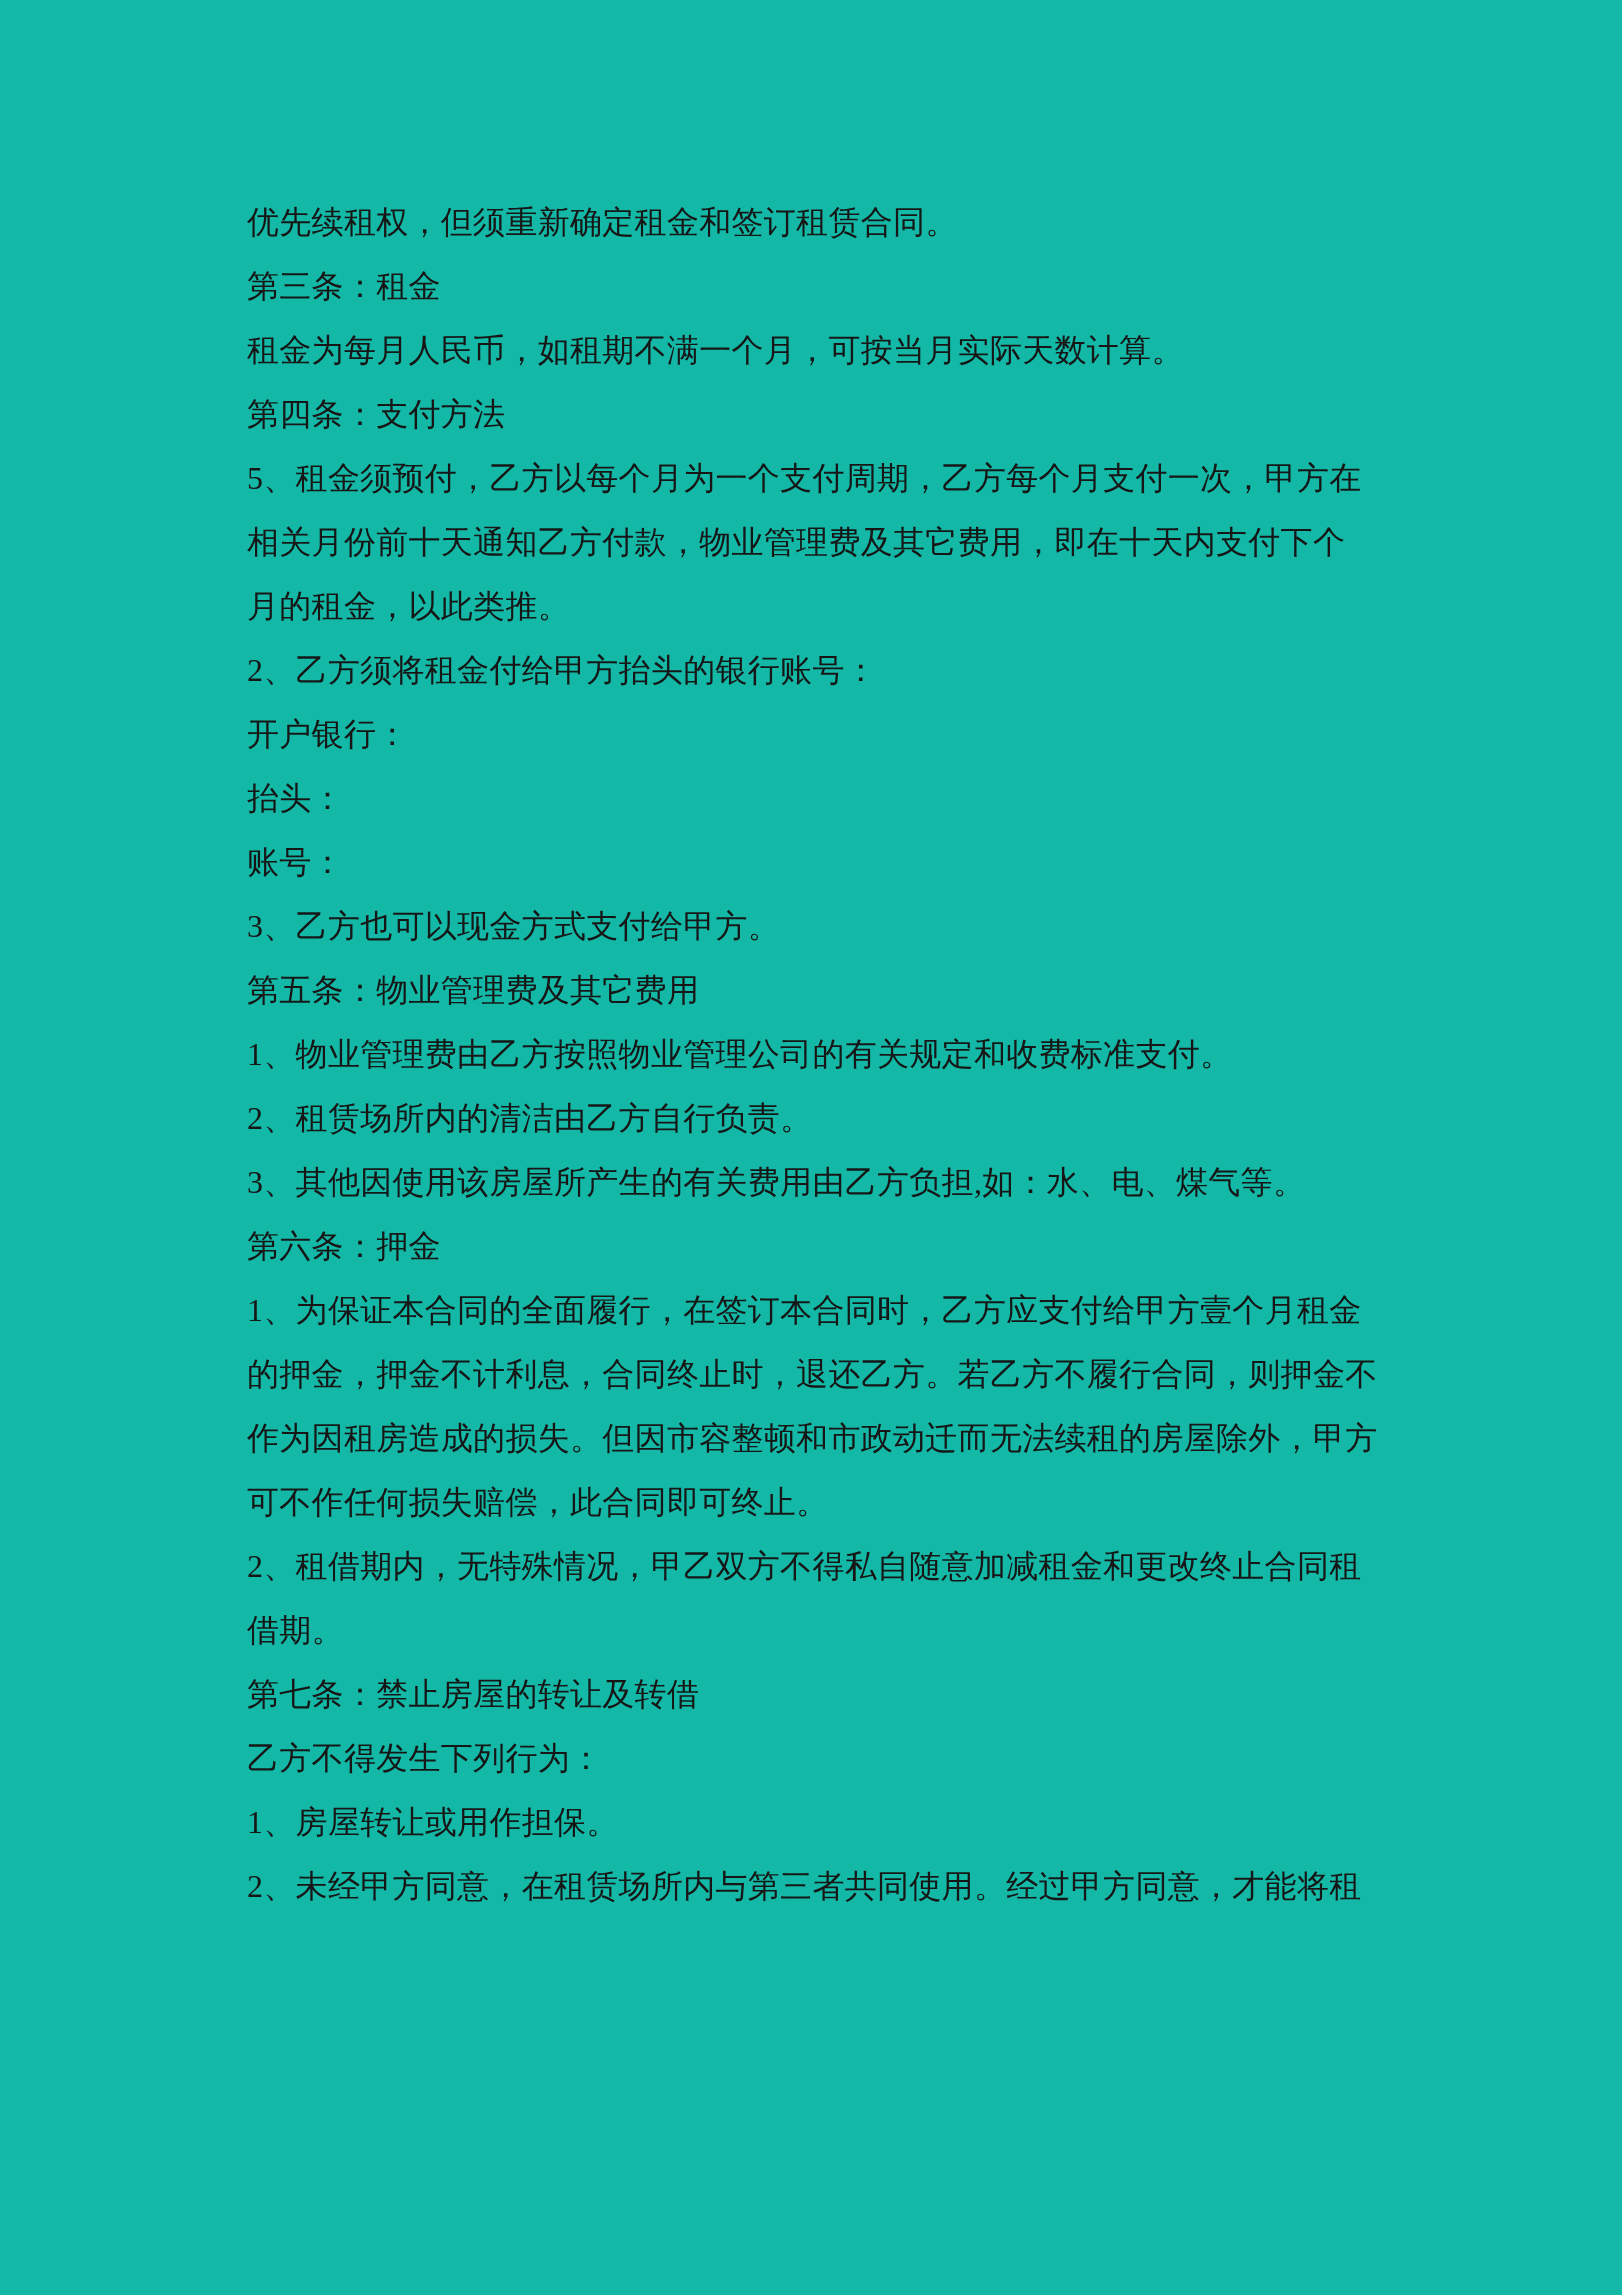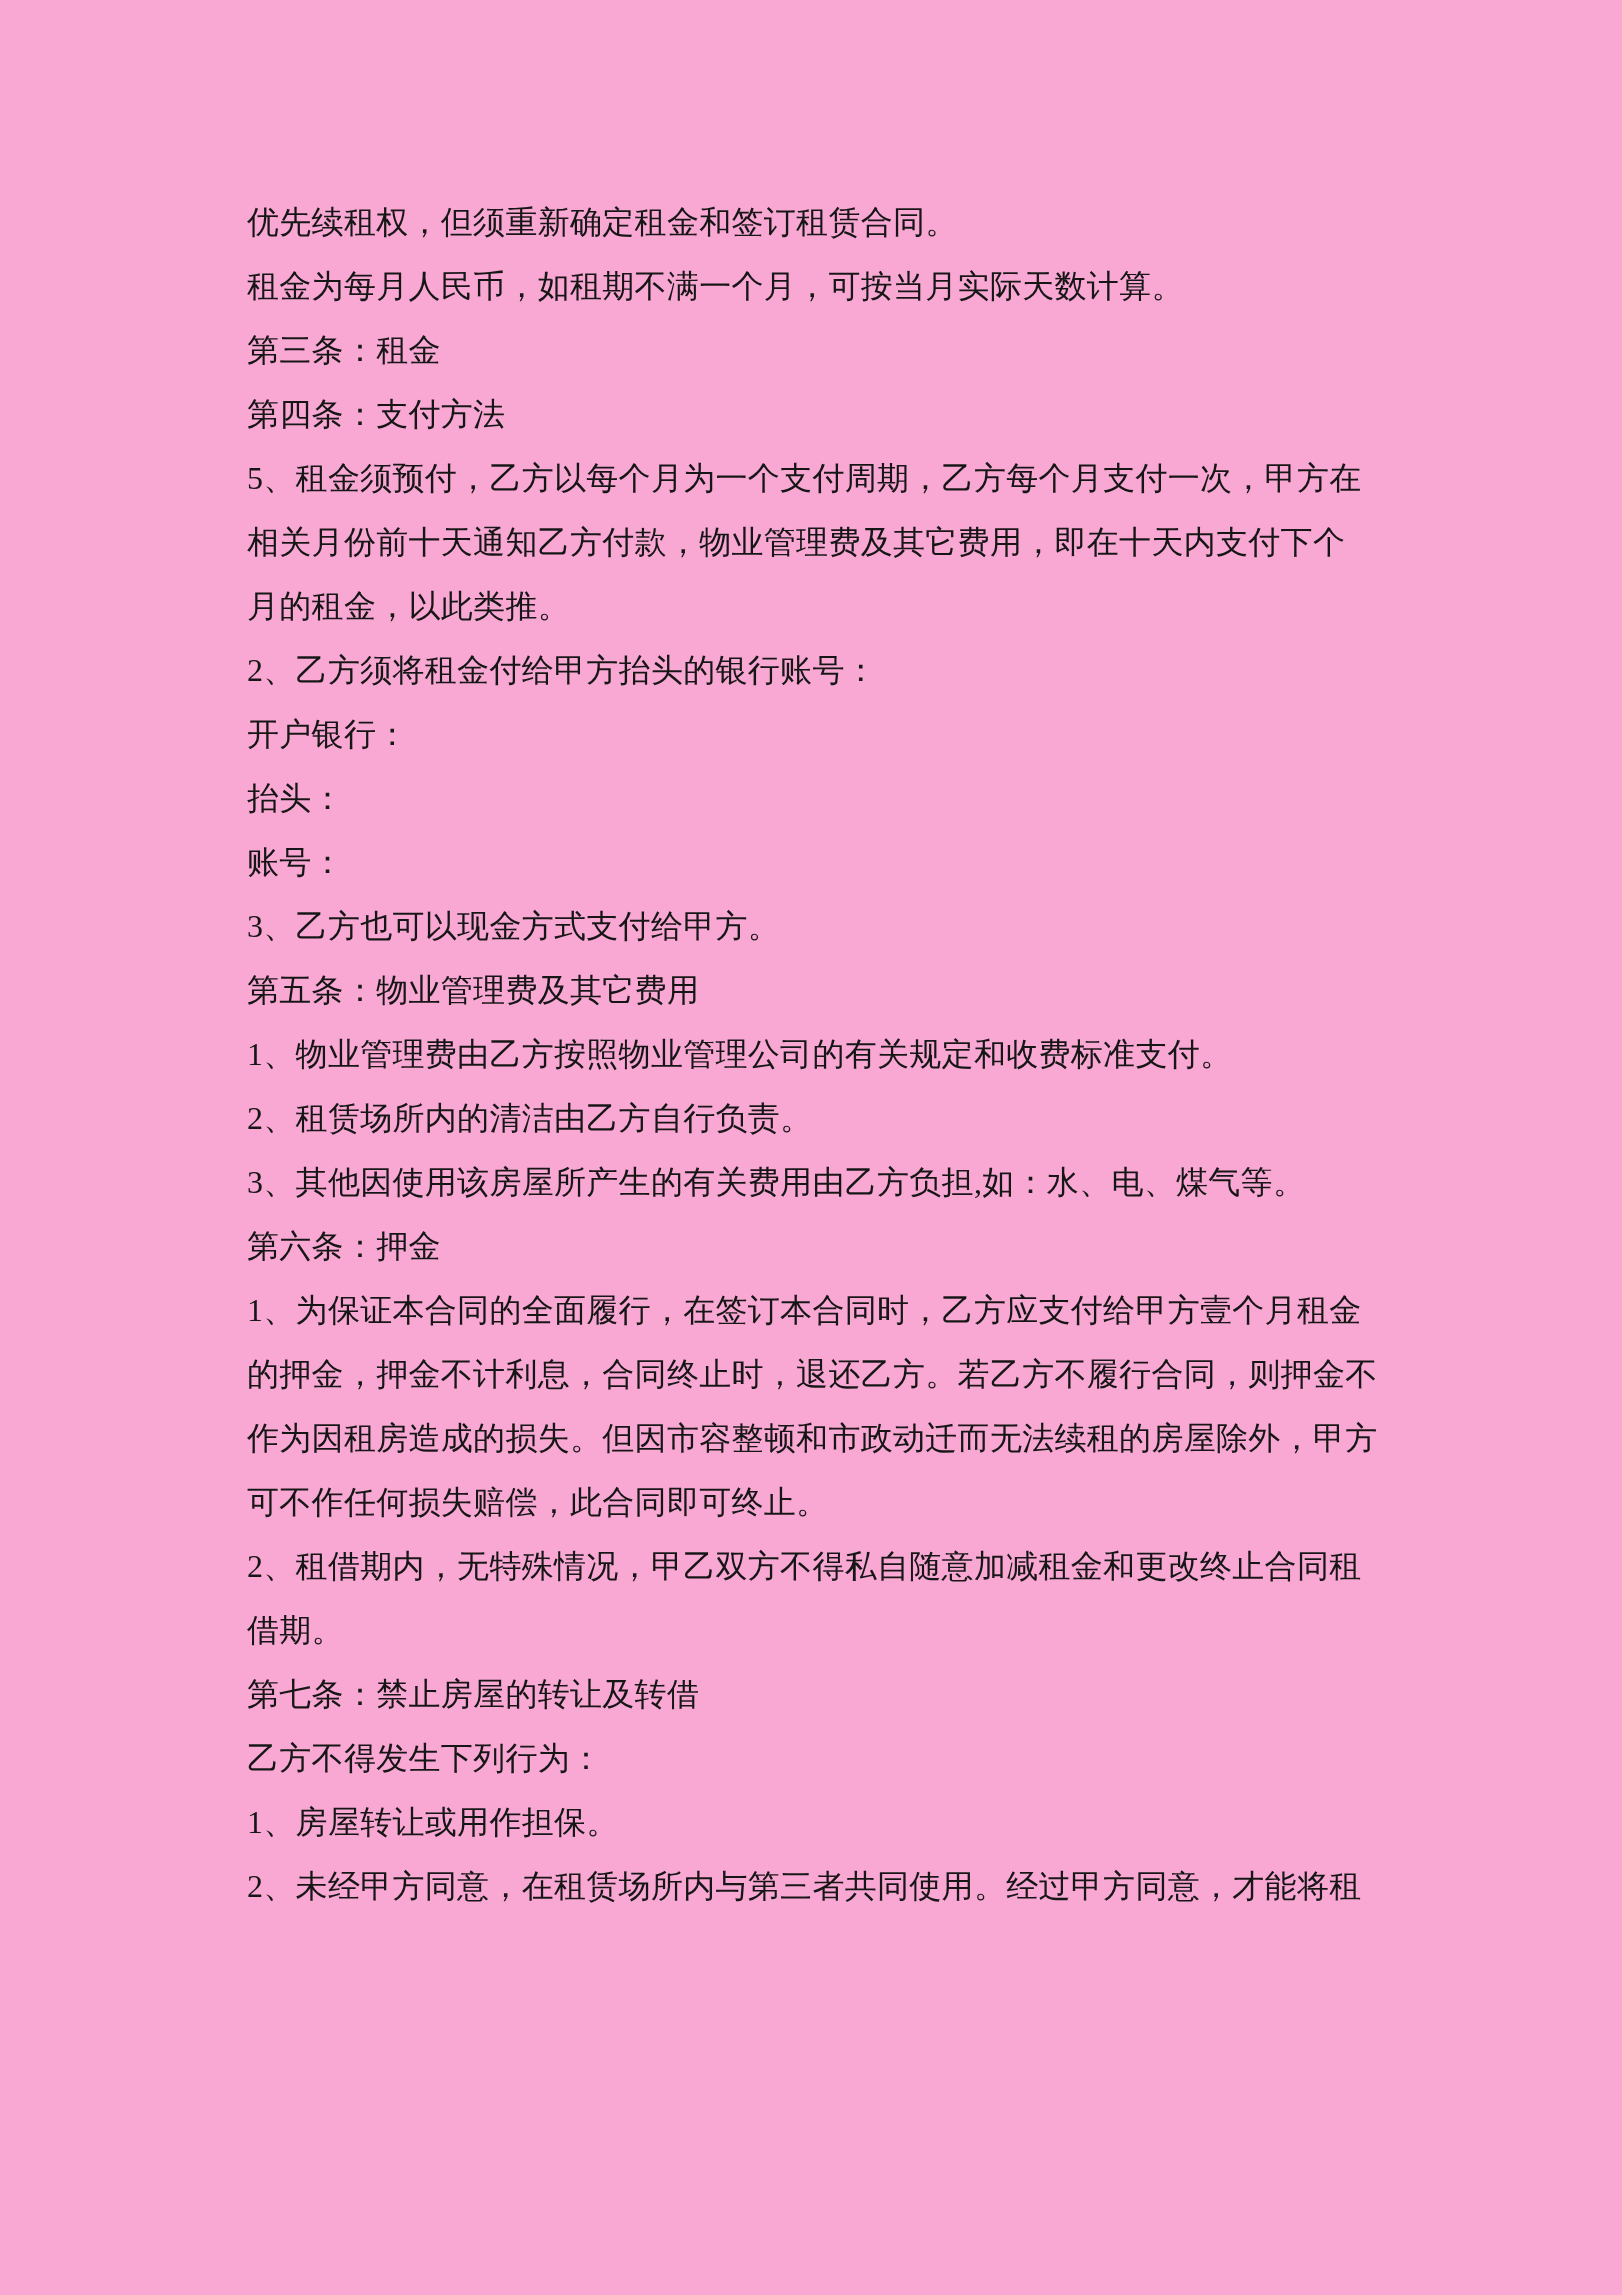--- a/index.html
+++ b/index.html
@@ -4,21 +4,21 @@
 <style>
   html, body {
     margin: 0;
     padding: 0;
     background: #e8e8e8;
   }
   .page {
     position: relative;
     width: 1623px;
     height: 2295px;
-    background: #f9a8d4;
+    background: #14b8a6;
     overflow: hidden;
     font-family: "Liberation Serif", "DejaVu Serif", serif;
   }
   .doc {
     position: absolute;
     left: 247px;
     top: 190px;
     width: 1139px;
   }
   .line {
@@ -30,22 +30,22 @@
     font-weight: 400;
     letter-spacing: 0.3px;
   }
 </style>
 </head>
 <body>
 
 <div class="page">
   <div class="doc">
       <div class="line">优先续租权，但须重新确定租金和签订租赁合同。</div>
+      <div class="line">第三条：租金</div>
       <div class="line">租金为每月人民币，如租期不满一个月，可按当月实际天数计算。</div>
-      <div class="line">第三条：租金</div>
       <div class="line">第四条：支付方法</div>
       <div class="line">5、租金须预付，乙方以每个月为一个支付周期，乙方每个月支付一次，甲方在</div>
       <div class="line">相关月份前十天通知乙方付款，物业管理费及其它费用，即在十天内支付下个</div>
       <div class="line">月的租金，以此类推。</div>
       <div class="line">2、乙方须将租金付给甲方抬头的银行账号：</div>
       <div class="line">开户银行：</div>
       <div class="line">抬头：</div>
       <div class="line">账号：</div>
       <div class="line">3、乙方也可以现金方式支付给甲方。</div>
       <div class="line">第五条：物业管理费及其它费用</div>

